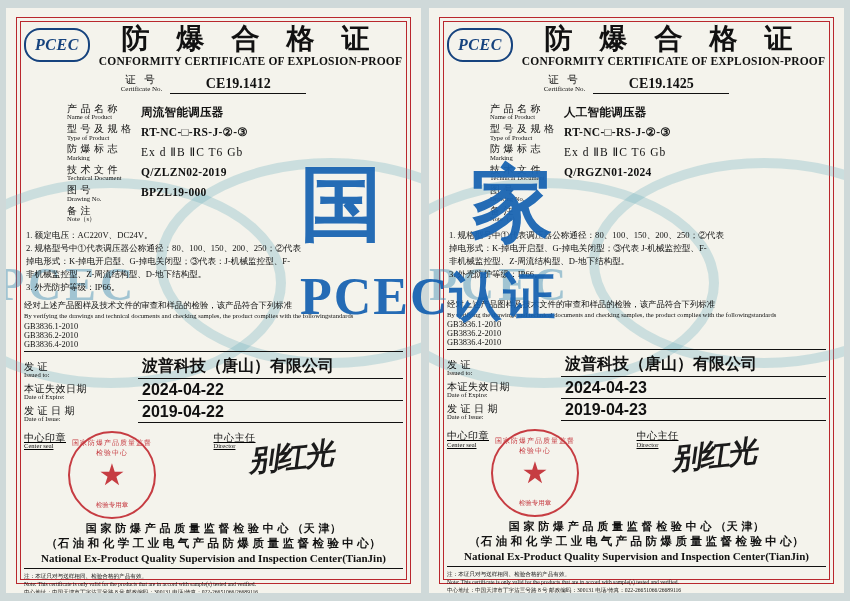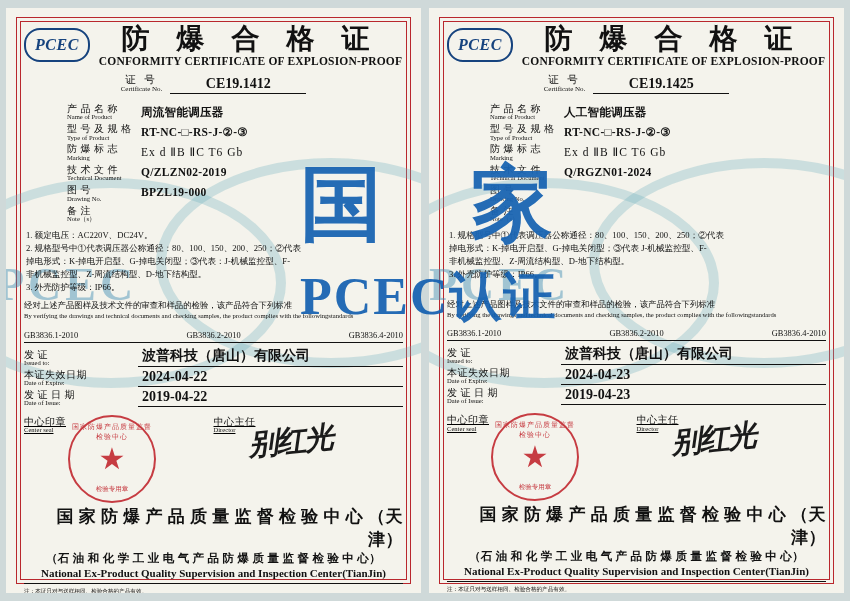--- a/index.html
+++ b/index.html
@@ -88,32 +88,32 @@
   .notes{margin-top:7px;padding-left:2px;}
   .notes div{
     font-family:"Liberation Serif",serif;font-size:8.6px;color:#111;
     line-height:1.38;margin-bottom:1px;
   }
   
   .stmt{margin-top:8px;}
   .stmt .cn{font-family:"Liberation Serif",serif;font-size:8.4px;color:#111;line-height:1.3;}
   .stmt .en{font-family:"Liberation Serif",serif;font-size:6.6px;color:#111;line-height:1.3;}
   .stds{
-    display:flex;justify-content:space-between;
+    display:flex;justify-content:flex-end;
     font-family:"Liberation Serif",serif;font-size:8.4px;color:#111;
-    margin-top:10px;border-bottom:1px solid #111;padding-bottom:2px;
+    margin-top:1px;border-bottom:1px solid #111;padding-bottom:2px;flex-direction:column;
   }
   
   .issue{margin-top:4px;}
   .irow{display:flex;align-items:flex-end;margin-bottom:2px;gap:40px;}
   .ilab{width:74px;flex:0 0 74px;line-height:1.05;}
   .ilab .cn{font-size:10px;color:#111;font-family:"Liberation Serif",serif;letter-spacing:.5px;white-space:nowrap;}
   .ilab .en{font-size:6.6px;color:#111;font-family:"Liberation Serif",serif;white-space:nowrap;}
   .ival{
-    flex:1;font-family:Liberation Serif, serif;font-size:14px;color:#111;
+    flex:1;font-family:Liberation Sans, sans-serif;font-size:16px;color:#111;
     font-weight:bold;border-bottom:1px solid #111;padding:0 0 1px 4px;
   }
   
   .sealrow{display:flex;margin-top:10px;height:86px;}
   .sealcol{flex:1;position:relative;}
   .sealcol .lab{line-height:1.05;text-decoration:underline;}
   .sealcol .lab .cn{font-size:10px;color:#111;font-family:"Liberation Serif",serif;letter-spacing:.5px;}
   .sealcol .lab .en{font-size:6.6px;color:#111;font-family:"Liberation Serif",serif;}
   .stamp{
     position:absolute;left:44px;top:-2px;width:84px;height:84px;border-radius:50%;
@@ -134,21 +134,21 @@
     font-size:6.5px;color:#c0232b;font-family:"Liberation Serif",serif;
   }
   .sign{
     position:absolute;left:34px;top:4px;
     font-family:"Liberation Serif",serif;font-style:italic;font-weight:bold;
     font-size:30px;color:#1b1b1b;transform:rotate(-6deg);
     letter-spacing:-2px;white-space:nowrap;
   }
   
   .org{text-align:center;margin-top:2px;}
-  .org .l1{font-family:"Liberation Serif",serif;font-weight:bold;font-size:17px;color:#111;letter-spacing:.5px;text-align:right;}
+  .org .l1{font-family:"Liberation Serif",serif;font-weight:bold;font-size:11px;color:#111;letter-spacing:.5px;}
   .org .l2{font-family:"Liberation Serif",serif;font-weight:bold;font-size:11.5px;color:#111;letter-spacing:.3px;}
   .org .l3{font-family:"Liberation Serif",serif;font-weight:bold;font-size:11px;color:#111;margin-top:1px;}
   .hr{border-top:1px solid #111;margin:4px 0 3px;}
   .fine{font-family:"Liberation Serif",serif;font-size:5.6px;color:#111;line-height:1.45;}
   .fine .r{display:flex;justify-content:space-between;gap:6px;}
   .fine .r span{white-space:nowrap;}
   
   .wm-ellipse{
     position:absolute;border:10px solid rgba(110,175,190,.30);
     border-radius:50%;

